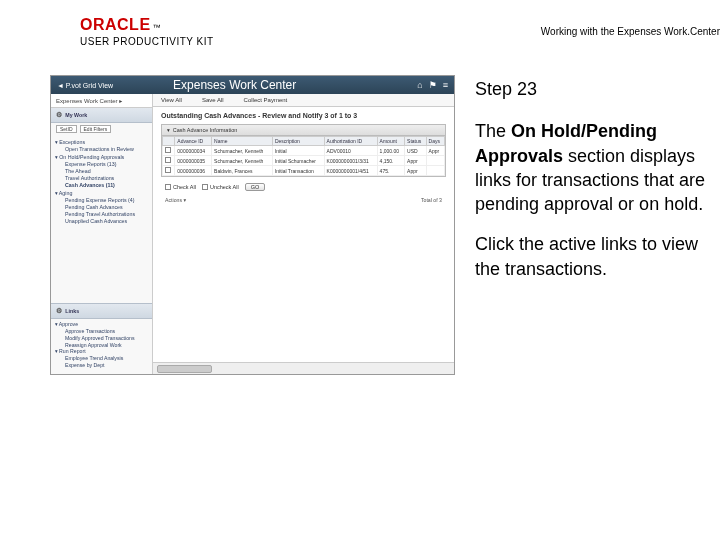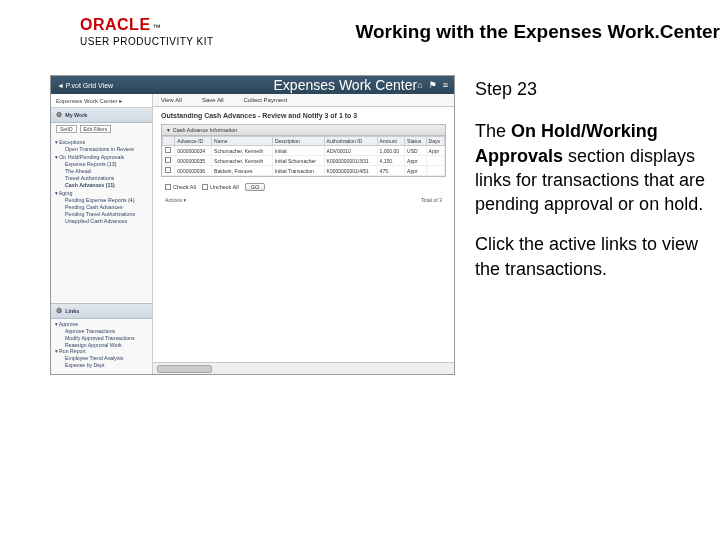--- a/index.html
+++ b/index.html
@@ -4,27 +4,27 @@
 <style>
   * { box-sizing: border-box; margin: 0; padding: 0; }
   body { font-family: Arial, sans-serif; font-size: 12px; width: 720px; height: 540px; background: #fff; color: #000; }
   .page { display: flex; flex-direction: column; width: 100%; height: 100%; margin-left: 40px; }
   .header { display: flex; justify-content: space-between; align-items: center; padding: 16px 40px 8px 40px; }
   .logo-area { display: flex; flex-direction: column; }
   .logo { display: flex; align-items: baseline; }
   .oracle { color: #c00; font-weight: bold; font-size: 16px; letter-spacing: 0.5px; }
   .tm { font-size: 8px; color: #000; margin-left: 2px; }
   .upk { font-size: 10px; letter-spacing: 0.5px; margin-top: 2px; }
-  .doc-title { font-size: 19px; font-weight: bold; }
+  .doc-title { font-size: 10px; }
   .content { display: flex; padding: 20px 30px 10px 10px; gap: 20px; }
   .shot { width: 405px; height: 300px; border: 1px solid #999; display: flex; flex-direction: column; overflow: hidden; background: #f3f3f3; position: relative; }
   
   .topbar { display: flex; align-items: center; background: linear-gradient(#3d5a73,#2c4457); height: 18px; color: #fff; font-size: 7px; }
   .topbar .back { padding-left: 6px; }
-  .topbar .title-center { flex: 1; text-align: right; font-size: 14px; padding-left: 60px; }
+  .topbar .title-center { flex: 1; text-align: left; font-size: 12px; padding-left: 60px; }
   .topbar .icons { display: flex; gap: 6px; padding-right: 6px; }
   .topbar .icons span { font-size: 9px; }
   .below { display: flex; flex: 1; min-height: 0; }
   .sidecol { width: 102px; background: #f8f8f8; border-right: 1px solid #ccc; display: flex; flex-direction: column; font-size: 5.3px; color: #444; }
   .wc-label { padding: 3px 5px; border-bottom: 1px solid #ccc; background: #fff; font-size:6px; }
   .mywork-hdr { background: linear-gradient(#e2e8ef,#cfd8e2); padding: 3px 5px; display:flex; align-items:center; gap:3px; font-weight:bold; color:#335; border-bottom:1px solid #b5bfcb; }
   .gear { font-size:7px; color:#555; }
   .ctrl-row { padding: 2px 5px; display:flex; gap:3px; align-items:center; }
   .ctrl-row .dd { border:1px solid #aaa; background:#fff; padding:0 3px; font-size:5px; }
   .work-list { padding: 2px 4px 4px 4px; }
@@ -201,18 +201,18 @@
           <div class="scrollbar-bottom">
             <div class="thumb"></div>
           </div>
         </div>
       </div>
     </div>
 
     <div class="instructions">
       <div class="step">Step 23</div>
       <p>
-        <span>The </span><span class="bold">On Hold/Working Approvals</span><span> section displays links for transactions that are pending approval or on hold.</span>
+        <span>The </span><span class="bold">On Hold/Pending Approvals</span><span> section displays links for transactions that are pending approval or on hold.</span>
       </p>
       <p>Click the active links to view the transactions.</p>
     </div>
   </div>
 </div>
 
 </body></html>

